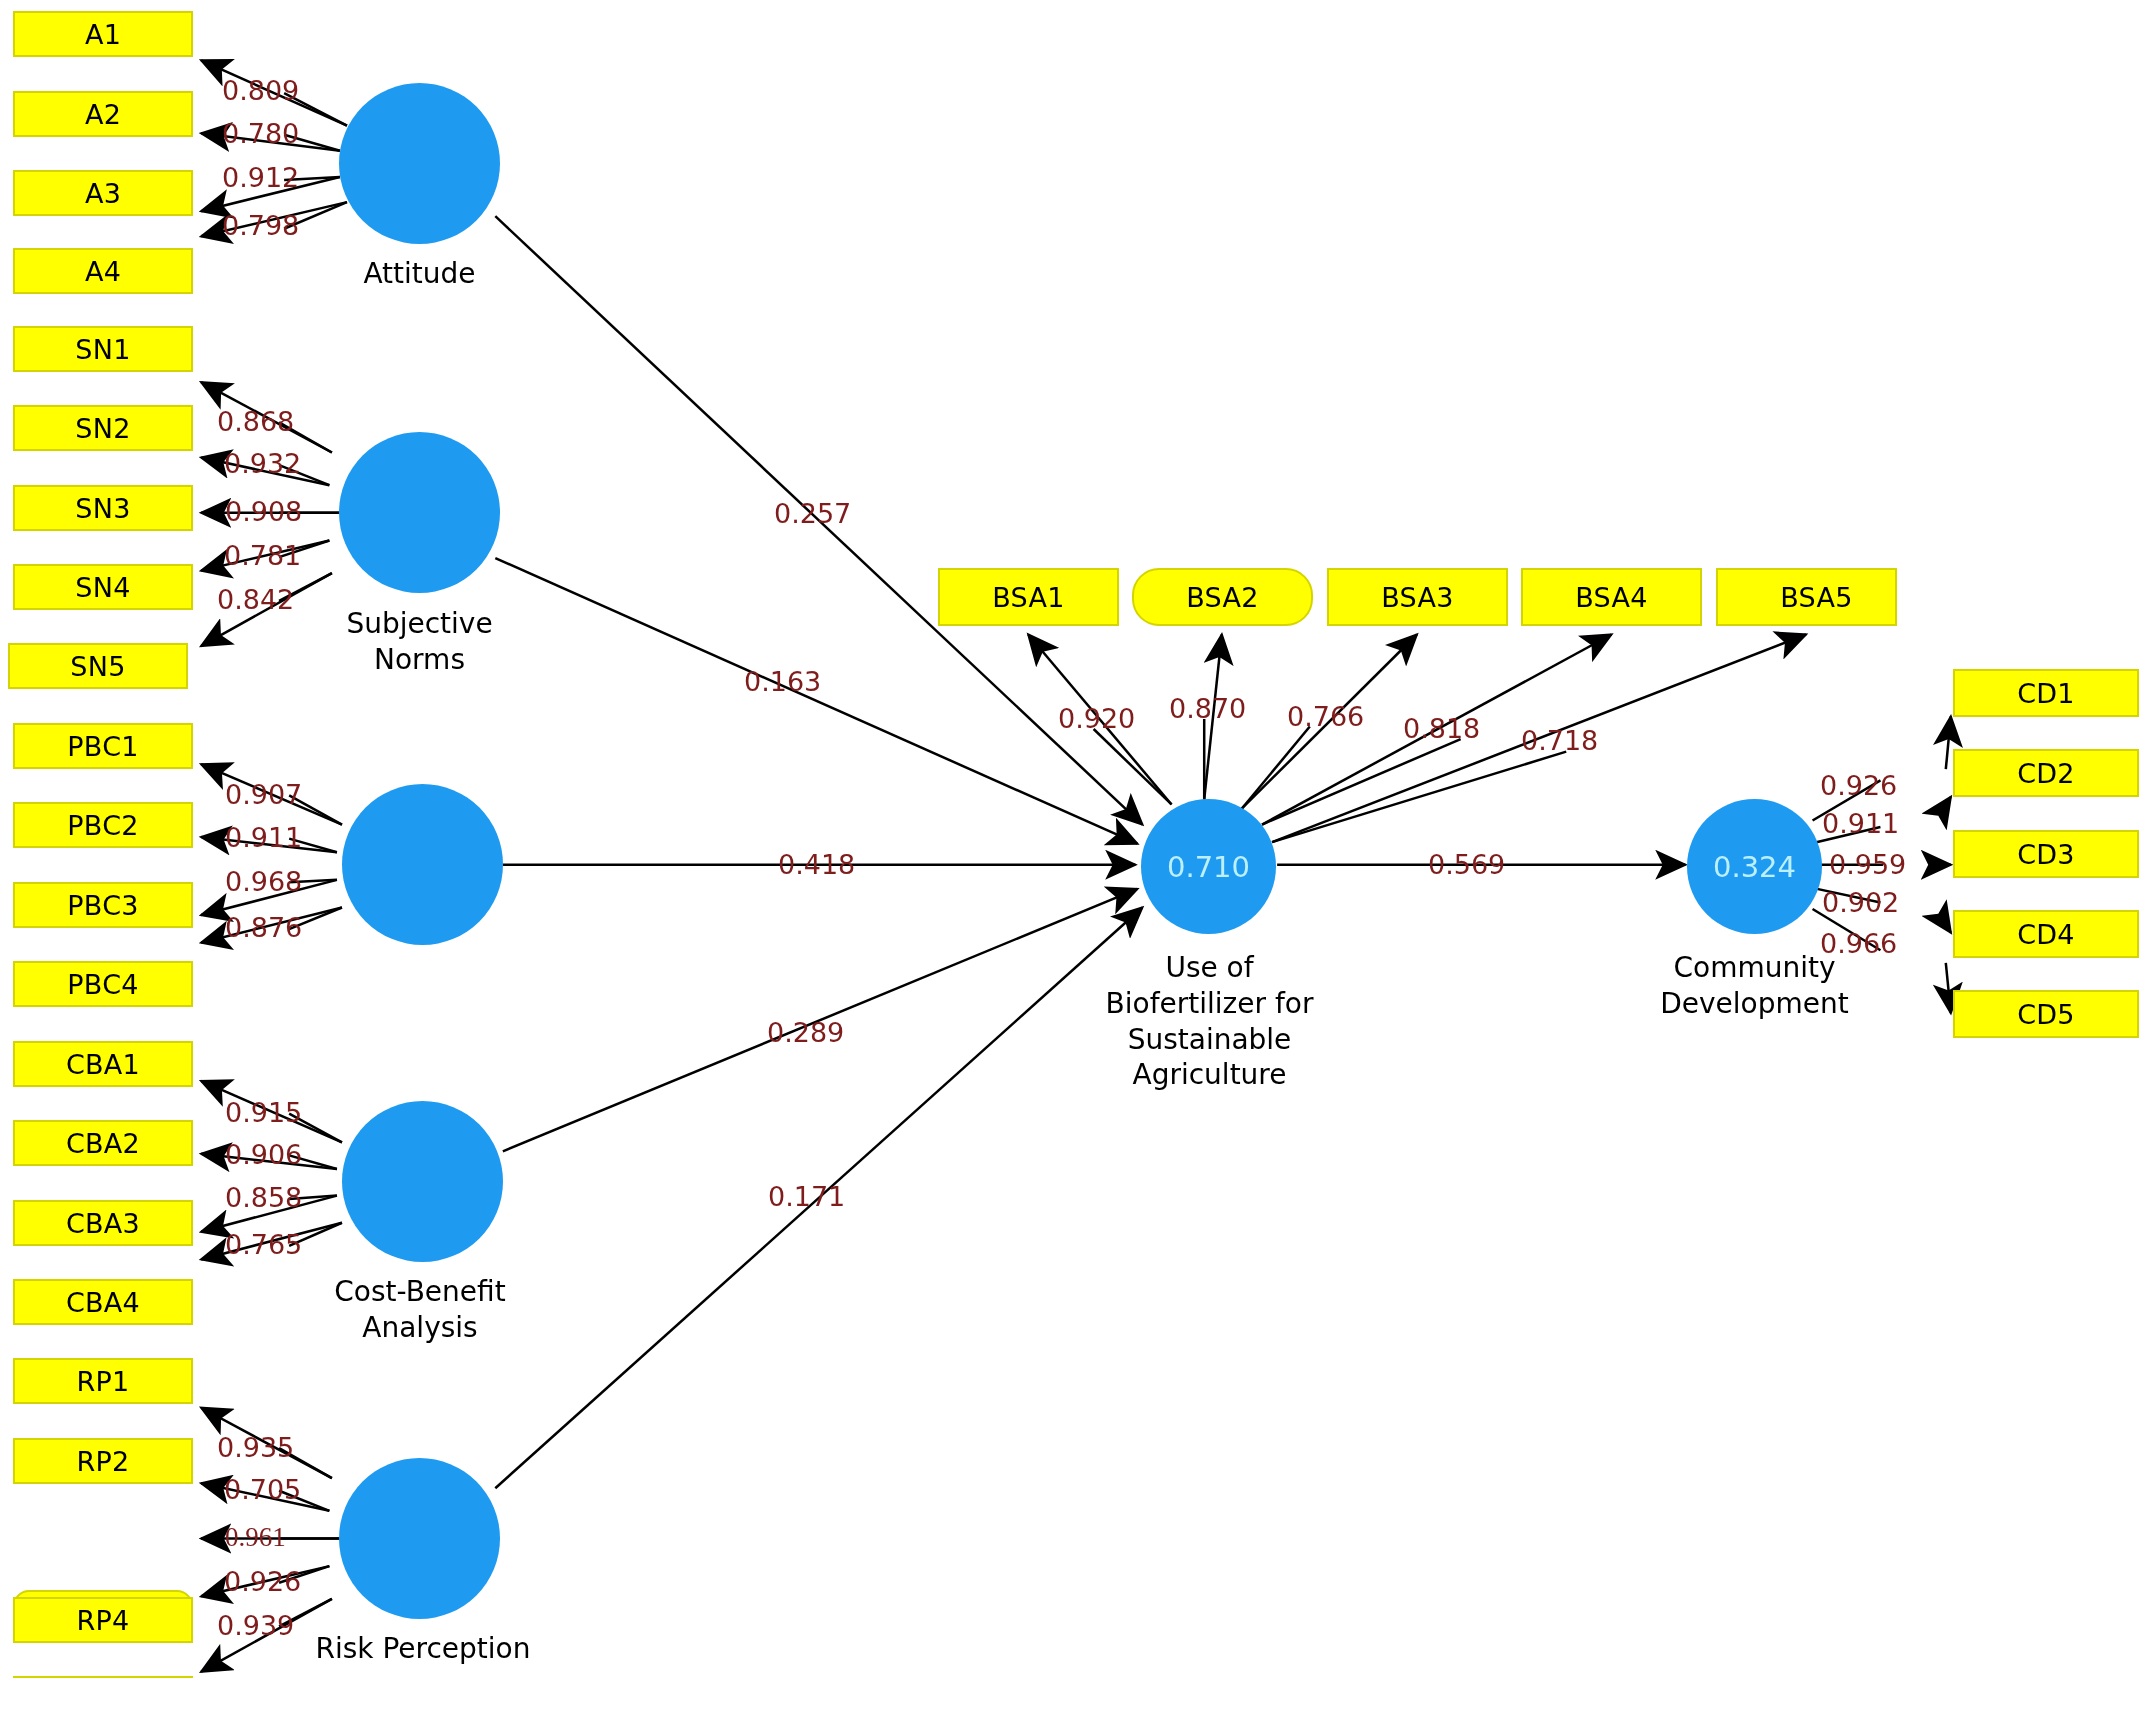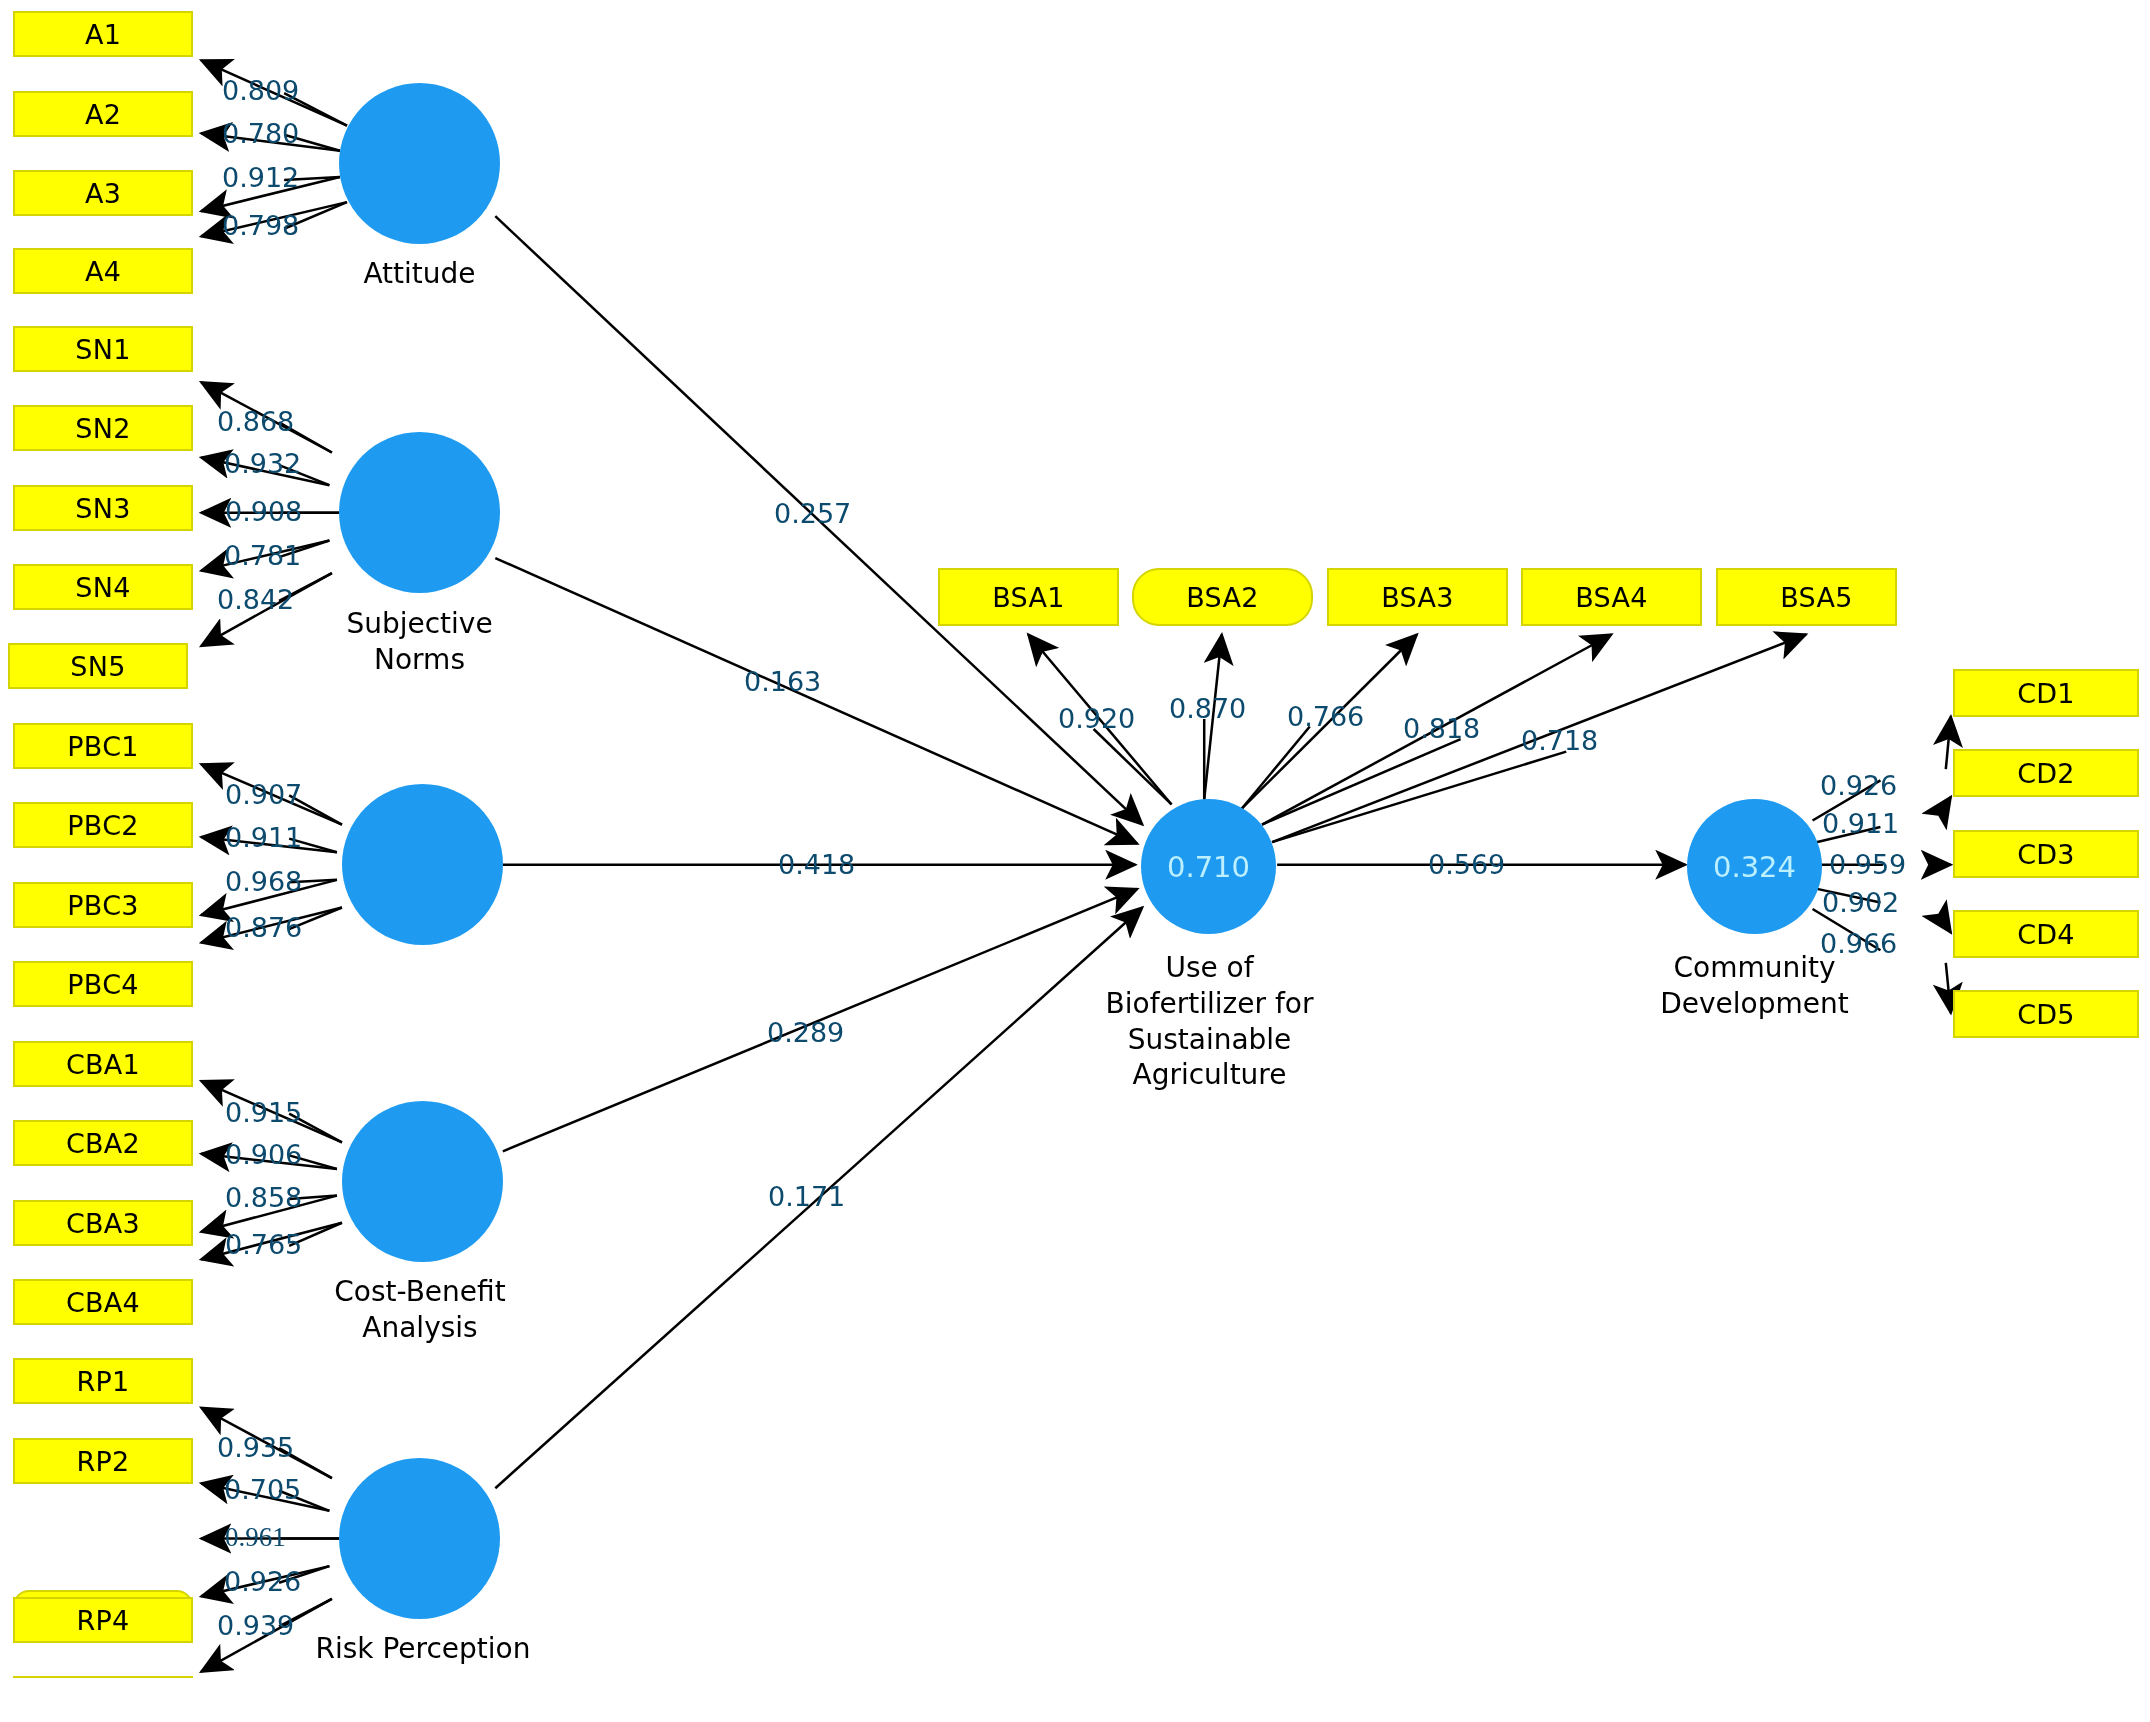--- a/index.html
+++ b/index.html
@@ -42,21 +42,21 @@
     position:absolute;
     text-align:center;
     color:#000000;
     font-size:28px;
     line-height:1.28;
     font-family:"DejaVu Sans", sans-serif;
     white-space:pre-line;
   }
   .coef{
     position:absolute;
-    color:#0c4a6e;
+    color:#7f1d1d;
     font-size:27px;
     font-family:"DejaVu Sans", sans-serif;
     white-space:nowrap;
     background:transparent;
   }
 </style>
 </head>
 <body>
 
 <div id="canvas">

